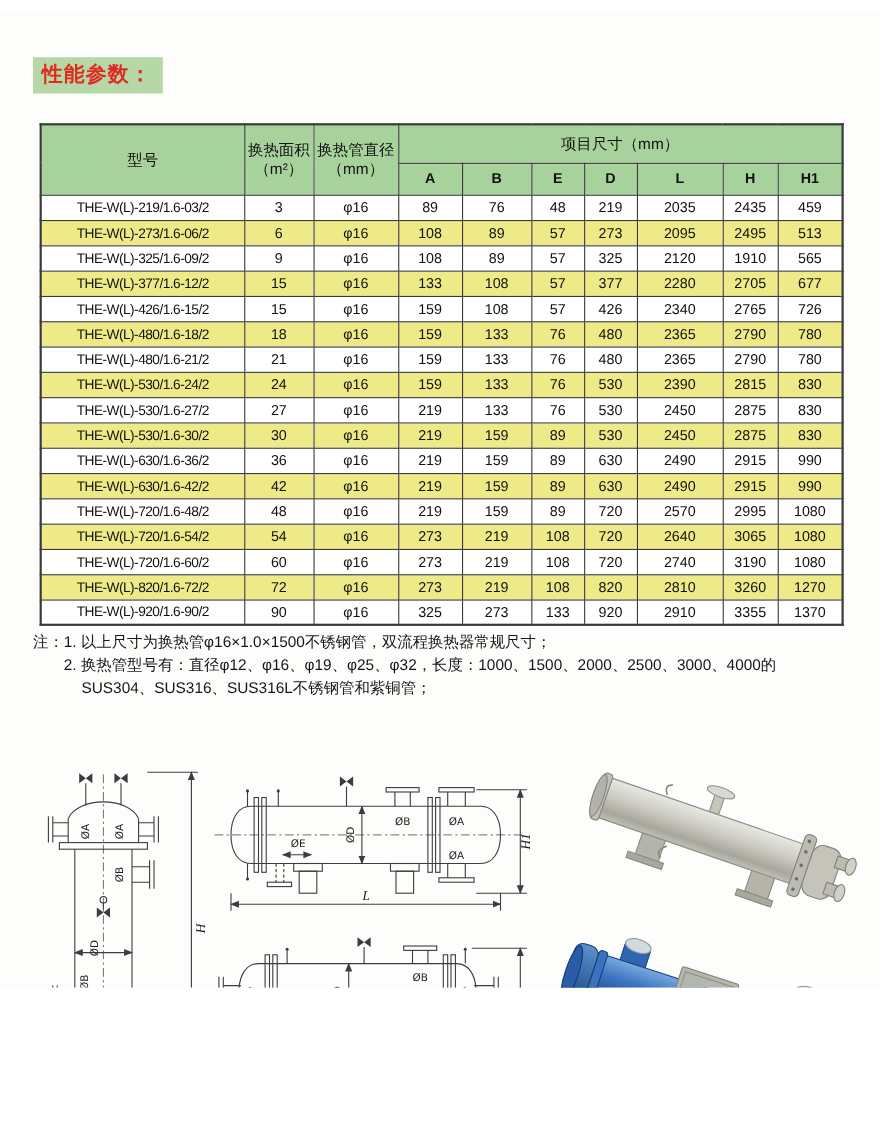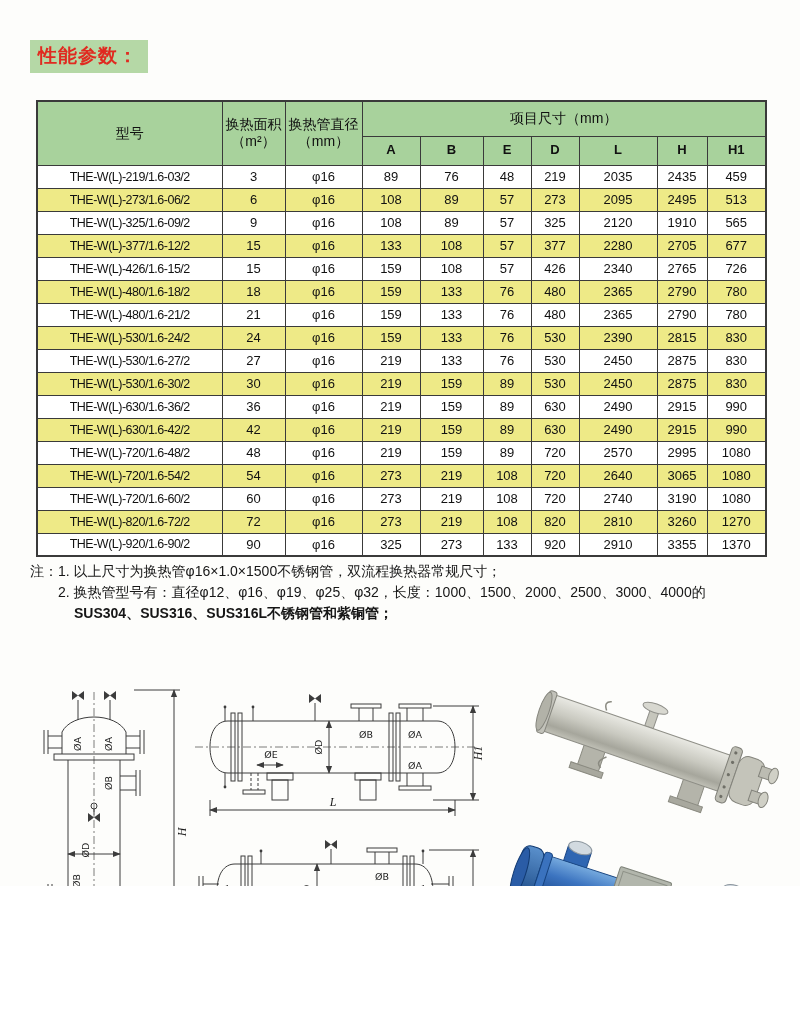--- a/index.html
+++ b/index.html
@@ -1,21 +1,21 @@
 <!DOCTYPE html>
 <html style="--title-red: #e02a20; --title-bg: #b5d8a6; --header-green: #a8d29c; --row-yellow: #eeea87; --row-white: #ffffff; --table-border: #3a3a3a;"><head>
 <meta charset="utf-8">
 <style>
   :root{
     --title-red:#e02a20; --title-bg:#b5d8a6; --header-green:#a8d29c;
     --row-yellow:#eeea87; --row-white:#ffffff; --table-border:#3a3a3a;
   }
   *{margin:0;padding:0;box-sizing:border-box;}
   body{font-family:"Liberation Sans",sans-serif;background:#ffffff;}
-  .page{position:relative;width:800px;height:886px;background:#fdfdfb;overflow:hidden;}
+  .page{position:relative;width:800px;height:886px;background:#fdfdfb;overflow:hidden;margin-top:12px;}
 
   .title-badge{position:absolute;left:30px;top:40px;background:var(--title-bg);
     color:var(--title-red);font-size:19px;font-weight:bold;letter-spacing:1px;
     padding:3px 10px 4px 8px;}
 
   table.spec{position:absolute;left:36px;top:100px;width:729px;border-collapse:collapse;
     border:2px solid var(--table-border);table-layout:fixed;}
   table.spec th,table.spec td{border:1px solid var(--table-border);text-align:center;
     vertical-align:middle;color:#111;overflow:hidden;}
   table.spec thead th{background:var(--header-green);font-weight:normal;font-size:14px;line-height:1.25;}
@@ -25,21 +25,21 @@
   table.spec tbody td.model{font-family:Liberation Sans, sans-serif;font-size:12.5px;letter-spacing:-0.5px;}
   table.spec tbody tr.row-yellow td{background:var(--row-yellow);}
   table.spec tbody tr.row-white td{background:var(--row-white);}
 
   .notes{position:absolute;left:30px;top:561px;width:745px;font-size:14px;
     line-height:21px;color:#161616;}
   .notes .nline{white-space:nowrap;}
   .notes .n-first{display:flex;}
   .notes .n-label{flex:0 0 auto;}
   .notes .n-indent{padding-left:28px;}
-  .notes .n-indent2{padding-left:44px;font-weight:bold;}
+  .notes .n-indent2{padding-left:44px;}
 
   .fig{position:absolute;}
   .fig svg{display:block;}
   .draw{stroke:#3c3c3c;stroke-width:1;fill:none;}
   .cl{stroke:#5a5a5a;stroke-width:0.8;stroke-dasharray:8 3 2 3;fill:none;}
   .dash{stroke-dasharray:3 2;}
   .solidfill{fill:#3c3c3c;stroke:none;}
   .dimlabel{font-family:"Liberation Serif",serif;font-style:italic;font-size:12px;fill:#1c1c1c;stroke:none;}
   .phlabel{font-family:"DejaVu Sans",sans-serif;font-size:9.5px;fill:#1c1c1c;stroke:none;}
 </style>

